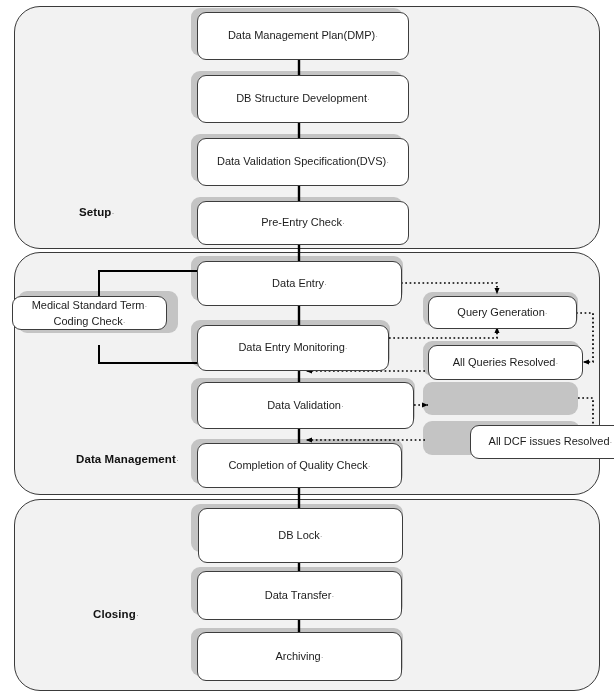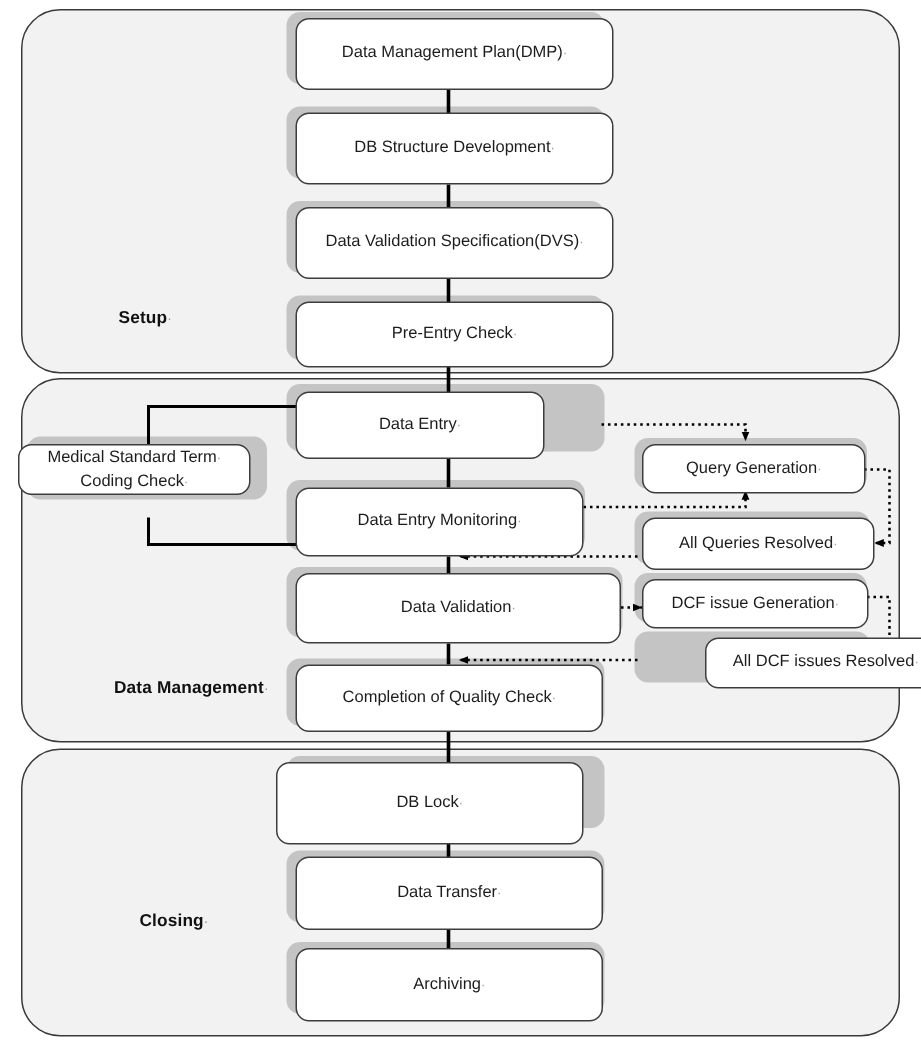--- a/index.html
+++ b/index.html
@@ -173,21 +173,21 @@
   </div>
 
   <div class="node" style="left:197px; top:138px; width:212px; height:48px;">
     <span><span>Data Validation Specification(DVS)</span><span class="tail">·</span></span>
   </div>
 
   <div class="node" style="left:197px; top:201px; width:212px; height:44px;">
     <span><span>Pre-Entry Check</span><span class="tail">·</span></span>
   </div>
 
-  <div class="node" style="left:197px; top:261px; width:166px; height:45px;">
+  <div class="node" style="left:197px; top:261px; width:205px; height:45px;">
     <span><span>Data Entry</span><span class="tail">·</span></span>
   </div>
 
   <div class="node" style="left:197px; top:325px; width:192px; height:46px;">
     <span><span>Data Entry Monitoring</span><span class="tail">·</span></span>
   </div>
 
   <div class="node" style="left:197px; top:382px; width:217px; height:47px;">
     <span><span>Data Validation</span><span class="tail">·</span></span>
   </div>
@@ -202,29 +202,26 @@
   </div>
 
   <div class="node" style="left:428px; top:296px; width:149px; height:33px;">
     <span><span>Query Generation</span><span class="tail">·</span></span>
   </div>
 
   <div class="node" style="left:428px; top:345px; width:155px; height:35px;">
     <span><span>All Queries Resolved</span><span class="tail">·</span></span>
   </div>
 
-  <div class="node" style="left:428px; top:386px; width:151px; height:33px;">
-    <span><span>DCF issue Generation</span><span class="tail">·</span></span>
-  </div>
 
   <div class="node" style="left:432px; top:425px; width:161px; height:34px;margin-left:38px;">
     <span><span>All DCF issues Resolved</span><span class="tail">·</span></span>
   </div>
 
-  <div class="node" style="left:184px; top:508px; width:205px; height:55px;">
+  <div class="node" style="left:198px; top:508px; width:205px; height:55px;">
     <span><span>DB Lock</span><span class="tail">·</span></span>
   </div>
 
   <div class="node" style="left:197px; top:571px; width:205px; height:49px;">
     <span><span>Data Transfer</span><span class="tail">·</span></span>
   </div>
 
   <div class="node" style="left:197px; top:632px; width:205px; height:49px;">
     <span><span>Archiving</span><span class="tail">·</span></span>
   </div>

